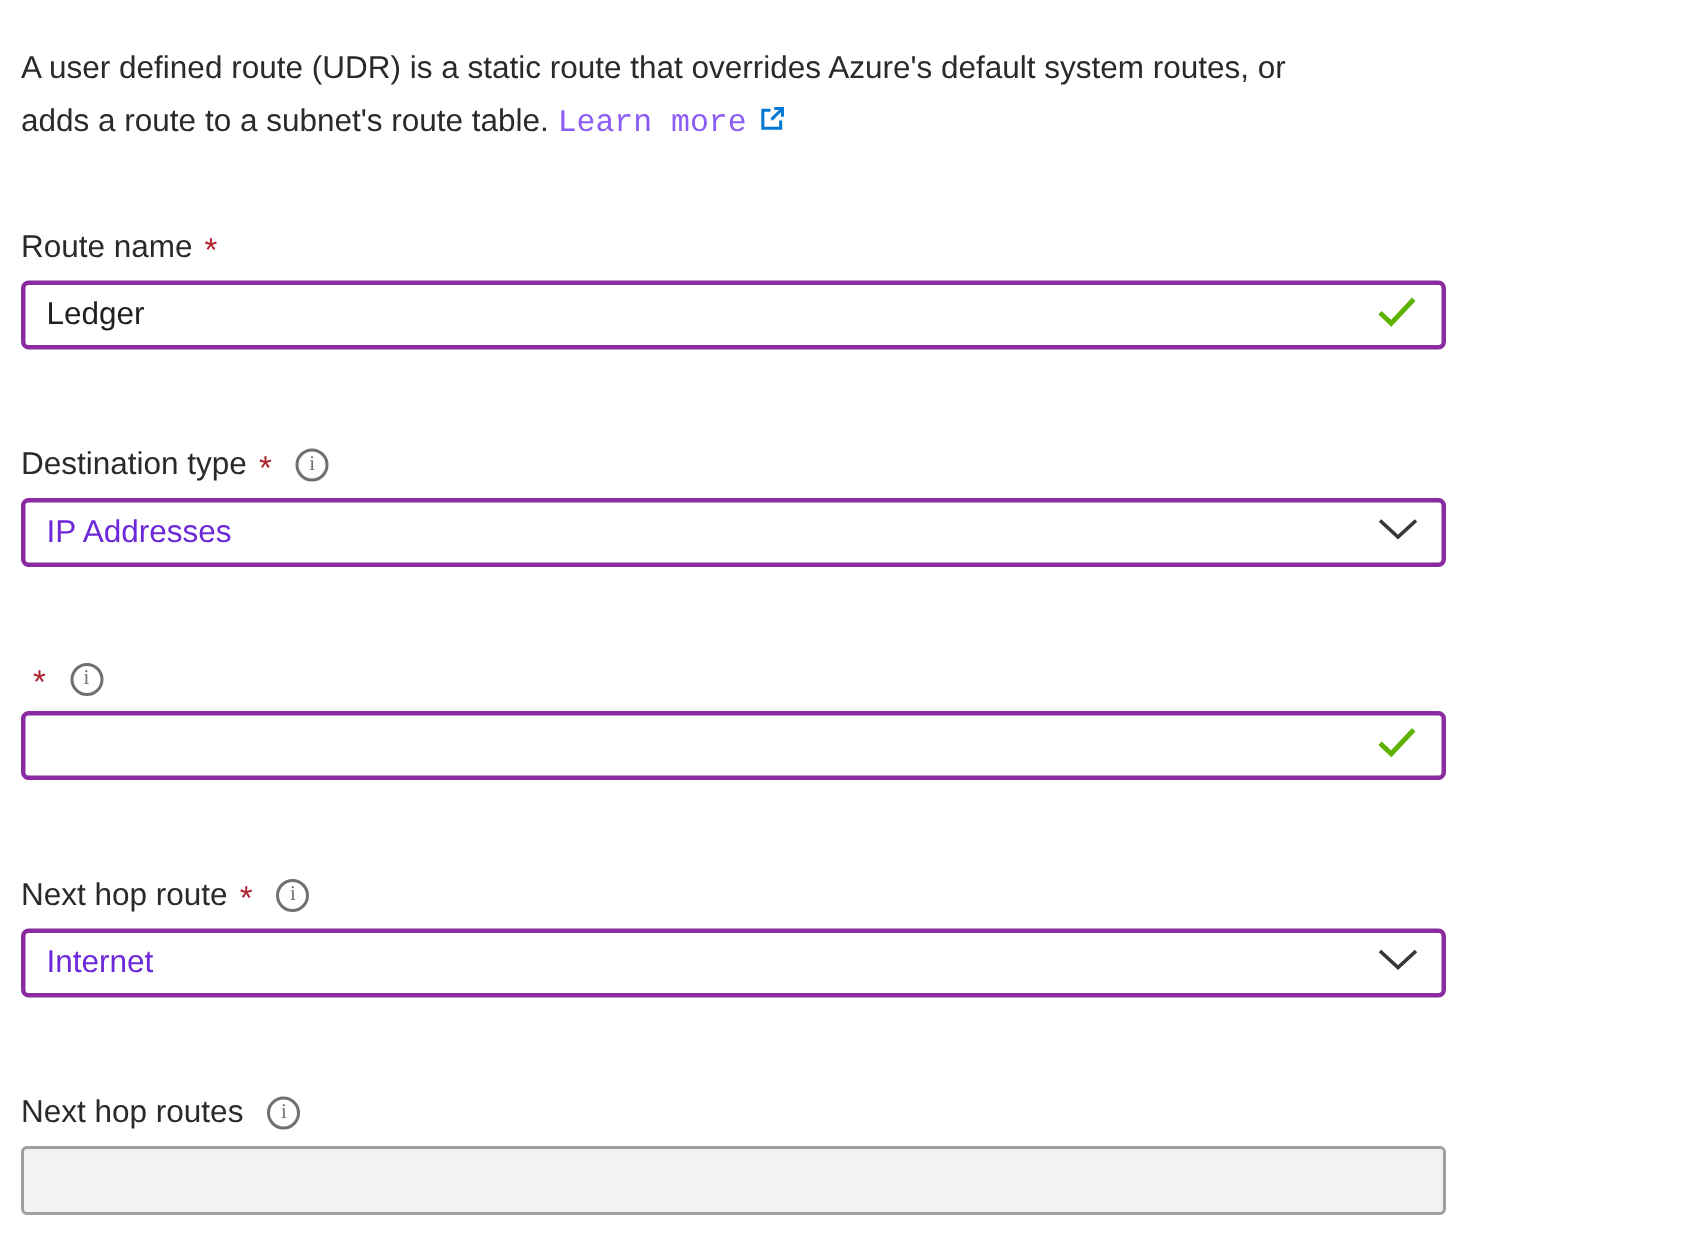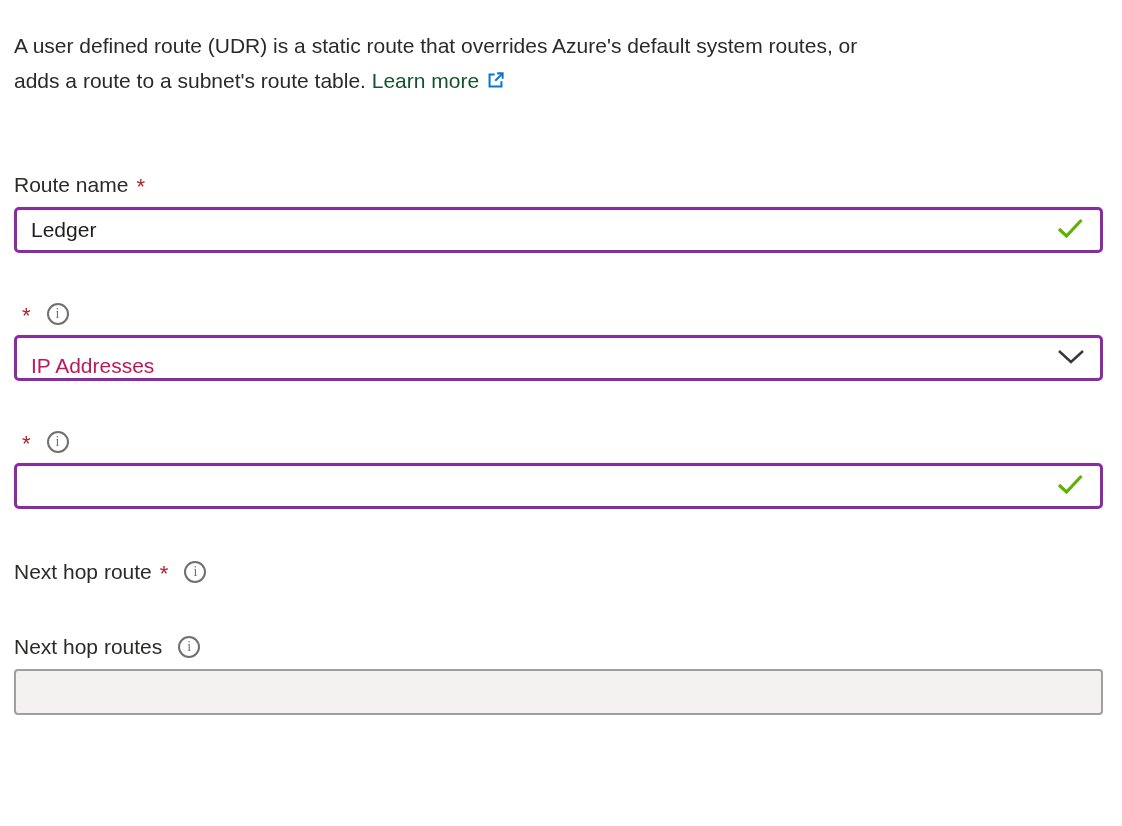--- a/index.html
+++ b/index.html
@@ -4,55 +4,55 @@
 <style>
   * { margin:0; padding:0; box-sizing:border-box; }
   html,body { width:1122px; height:826px; background:#ffffff; overflow:hidden; }
   body {
     font-family:"Liberation Sans", sans-serif;
     color:#323130;
     padding:28px 19px 0 14px;
   }
 
   
-  .intro { font-size:21px; line-height:35px; color:#2b2a29; margin-bottom:72px; }
+  .intro { font-size:21px; line-height:35px; color:#2b2a29; margin-bottom:52px; }
   .intro .link {
-    color:#14532d; text-decoration:none; cursor:pointer;
+    color:#8b5cf6; text-decoration:none; cursor:pointer;font-family:Liberation Mono, monospace;
   }
   .ext-icon { margin-left:7px; vertical-align:-2px; }
 
   
-  .field { margin-bottom:50px; }
+  .field { margin-bottom:64px; }
   .label-row {
     display:flex; align-items:center;
     font-size:21px; line-height:25px;
     margin-bottom:10px; color:#2b2a29;
   }
   .req { color:#AF212E; margin-left:8px; font-size:22px; line-height:20px; position:relative; top:2px; }
   .info-badge {
     width:22px; height:22px; margin-left:16px;
     border:2px solid #71706e; border-radius:50%;
     display:inline-flex; align-items:center; justify-content:center;
     font-size:14px; line-height:1; color:#71706e;
     cursor:default; flex:none; font-family:"Liberation Serif", serif;
   }
 
   .control {
-    position:relative; width:1089px; height:46px;
+    position:relative; width:950px; height:46px;
     border:3px solid #8B2BA2; border-radius:5px;
-    background:#ffffff; display:flex; align-items:flex-end;
+    background:#ffffff; display:flex; align-items:center;
   }
   .control input[type="text"] {
     flex:1; height:100%; border:none; outline:none; background:transparent;
     font-family:"Liberation Sans", sans-serif;
     font-size:21px; color:#201F1E; padding:0 48px 0 14px;
   }
   .select {
     cursor:pointer; padding:0 14px;
-    font-size:21px; color:#be185d;
+    font-size:21px; color:#6d28d9;
   }
   .icon-right { position:absolute; right:15px; top:50%; transform:translateY(-50%); display:block; }
 
   .control.disabled {
     border:2px solid #A19F9D; border-radius:4px; background:#F3F2F1;
   }
   .control.disabled input[type="text"] { cursor:default; }
 </style>
 </head>
 <body>
@@ -75,20 +75,21 @@
   <div class="control">
     <input type="text" value="Ledger" style="">
     <span class="icon-right"><svg width="30" height="24" viewBox="0 0 30 24" fill="none">
           <polyline points="4,13 11.5,20 26.5,4" stroke="#5DB300" stroke-width="3.2" fill="none"></polyline>
         </svg></span>
   </div>
 </div>
 
 <div class="field">
   <div class="label-row">
+    <span>Destination type</span>
     <span class="req">*</span>
     <span class="info-badge">
         <span>i</span>
       </span>
   </div>
   <div class="control select">
     <span>IP Addresses</span>
     <span class="icon-right"><svg width="28" height="16" viewBox="0 0 28 16" fill="none">
           <polyline points="2,2 14,13 26,2" stroke="#39353B" stroke-width="2.4" fill="none"></polyline>
         </svg></span>
@@ -111,20 +112,26 @@
 </div>
 
 <div class="field">
   <div class="label-row">
     <span>Next hop route</span>
     <span class="req">*</span>
     <span class="info-badge">
         <span>i</span>
       </span>
   </div>
+  <div class="control select">
+    <span>Internet</span>
+    <span class="icon-right"><svg width="28" height="16" viewBox="0 0 28 16" fill="none">
+          <polyline points="2,2 14,13 26,2" stroke="#39353B" stroke-width="2.4" fill="none"></polyline>
+        </svg></span>
+  </div>
 </div>
 
 <div class="field">
   <div class="label-row">
     <span>Next hop routes</span>
     <span class="info-badge">
         <span>i</span>
       </span>
   </div>
   <div class="control disabled">

